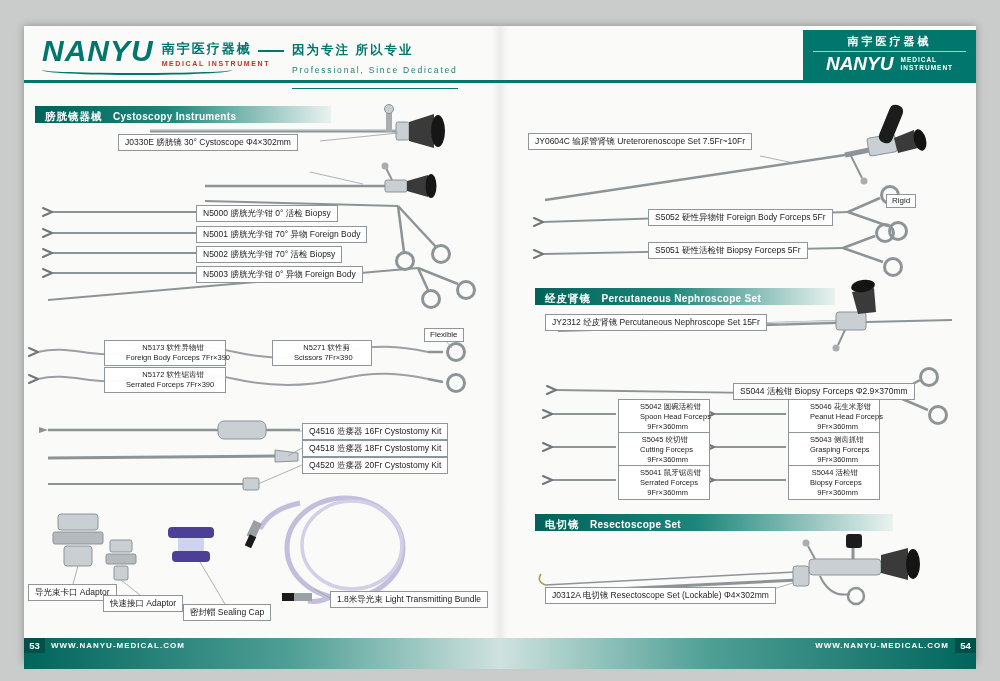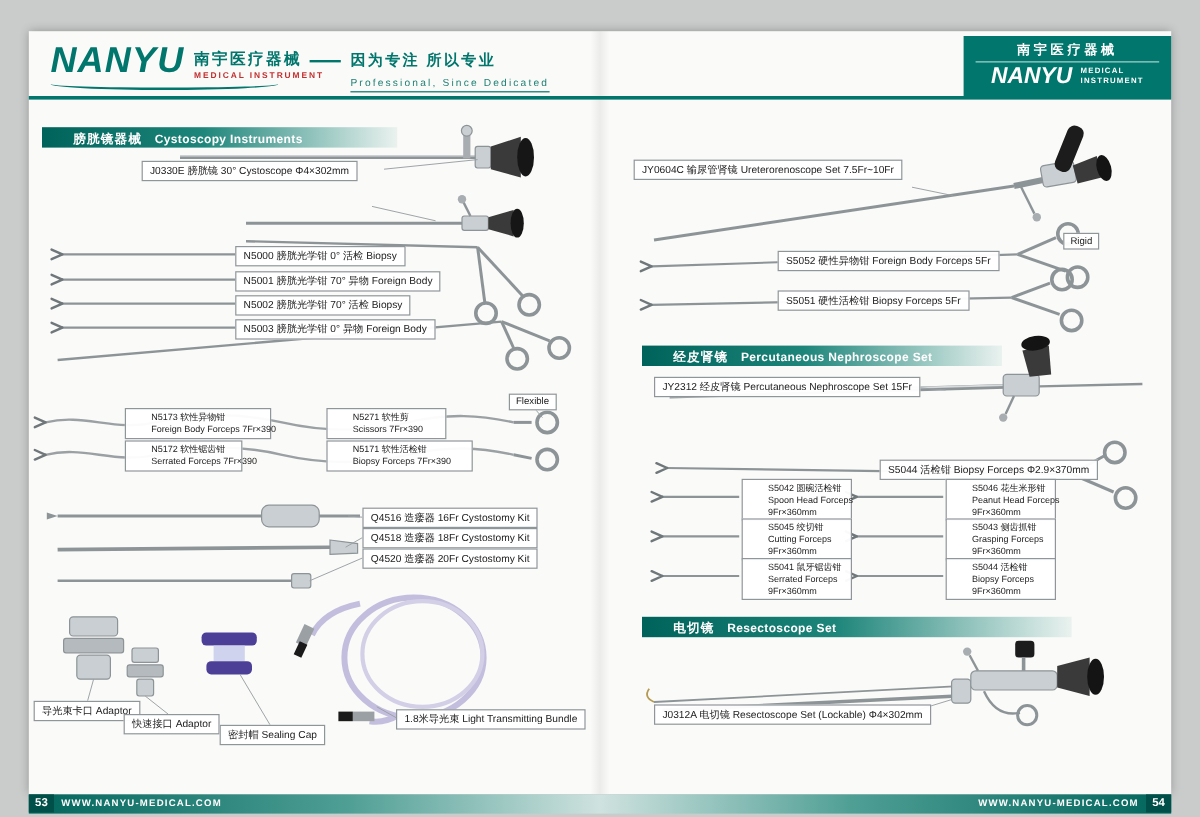--- a/index.html
+++ b/index.html
@@ -14,44 +14,44 @@
   .logo-row{display:flex;align-items:flex-start;gap:8px}
   .brand{font-size:30px;font-weight:900;font-style:italic;color:#00766d;letter-spacing:1px;line-height:1}
   .logo-col{display:flex;flex-direction:column;padding-top:4px}
   .brand-cn{font-size:13px;font-weight:bold;color:#00766d;letter-spacing:2px}
   .brand-sub{font-size:7px;font-weight:bold;color:#c32f2f;letter-spacing:1.6px;margin-top:2px}
   .logo-swoosh{width:190px;height:6px;border-bottom:2.5px solid #00766d;border-radius:0 0 100% 100%/0 0 10px 10px}
 
   .slogan{position:absolute;left:258px;top:42px;z-index:3}
   .slogan-cn{display:flex;align-items:center;gap:8px;color:#00766d;font-weight:bold;font-size:12.5px;letter-spacing:2px}
   .slogan-cn::before{content:"";width:26px;height:2px;background:#00766d;display:inline-block}
-  .slogan-en{margin-top:3px;margin-left:34px;font-size:8.5px;color:#1f8075;letter-spacing:1.8px;border-bottom:1.5px solid #00766d;padding-bottom:2px;display:inline-block}
+  .slogan-en{margin-top:3px;margin-left:34px;font-size:8.5px;color:#1f8075;letter-spacing:1.8px;border-bottom:1.5px solid #00766d;padding-bottom:13px;display:inline-block}
 
   .corner{position:absolute;left:803px;top:30px;width:173px;height:50px;background:#00766d;z-index:3;padding:4px 10px;box-sizing:border-box}
   .corner-cn{color:#fff;font-size:11px;font-weight:bold;letter-spacing:3px;text-align:center;border-bottom:1px solid rgba(255,255,255,.65);padding-bottom:2px}
   .corner-row{display:flex;align-items:center;justify-content:center;gap:7px;margin-top:2px}
   .corner-brand{color:#fff;font-size:19px;font-weight:900;font-style:italic;line-height:1}
   .corner-sub{display:flex;flex-direction:column}
   .corner-sub span{color:#fff;font-size:6.5px;font-weight:bold;letter-spacing:1px;line-height:1.2}
 
   
-  .secbar{position:absolute;height:17px;z-index:3;background:linear-gradient(90deg,#00635b 0%,#1d857a 45%,rgba(141,197,189,.15) 100%);color:#fff;font-weight:bold;line-height:17px;padding-left:26px;box-sizing:border-box}
+  .secbar{position:absolute;height:17px;z-index:3;background:linear-gradient(90deg,#00635b 0%,#1d857a 45%,rgba(141,197,189,.15) 100%);color:#fff;font-weight:bold;line-height:17px;padding-left:10px;box-sizing:border-box}
   .secbar .cn{font-size:10.5px;letter-spacing:1px}
   .secbar .en{font-size:10px;margin-left:6px;letter-spacing:.3px}
 
   
-  .lbl{position:absolute;background:rgba(255,255,255,.96);border:1px solid #8f9699;font-size:8.5px;color:#222;padding:2px 6px;white-space:nowrap;text-align:left;z-index:3;line-height:1.3;box-sizing:border-box}
+  .lbl{position:absolute;background:rgba(255,255,255,.96);border:1px solid #8f9699;font-size:8.5px;color:#222;padding:2px 6px;white-space:nowrap;text-align:right;z-index:3;line-height:1.3;box-sizing:border-box}
   .lbl.small{font-size:8px;padding:1px 5px}
   .lbl.multi{white-space:normal;font-size:7.5px;padding:2px 21px}
   .lbl.multi div{white-space:nowrap;line-height:1.3}
 
   .art{position:absolute;left:0;top:0;z-index:1}
 
   
-  .footer{position:absolute;left:24px;width:952px;top:662px;height:16px;z-index:3;background:linear-gradient(90deg,#00655c 0%,#4f9f95 28%,#cfe2df 50%,#4f9f95 72%,#00655c 100%)}
+  .footer{position:absolute;left:24px;width:952px;top:638px;height:31px;z-index:3;background:linear-gradient(90deg,#00655c 0%,#4f9f95 28%,#cfe2df 50%,#4f9f95 72%,#00655c 100%)}
   .pageno{position:absolute;top:0;width:21px;height:15px;background:#004f48;color:#fff;font-size:9.5px;font-weight:bold;text-align:center;line-height:15px}
   .pageno.pleft{left:0}
   .pageno.pright{right:0}
   .url{position:absolute;top:0;height:15px;line-height:15px;color:#fff;font-size:8px;letter-spacing:1px;font-weight:bold}
   .url.uleft{left:27px}
   .url.uright{right:27px}
 </style>
 </head>
 <body>
 
@@ -301,27 +301,23 @@
   <div class="lbl small" style="left:424px;top:328px">Flexible</div>
 
   <div class="lbl multi" style="left:104px;top:340px;width:122px">
     <div>N5173 软性异物钳</div>
     <div>Foreign Body Forceps 7Fr×390</div>
   </div>
   <div class="lbl multi" style="left:272px;top:340px;width:100px">
     <div>N5271 软性剪</div>
     <div>Scissors 7Fr×390</div>
   </div>
-  <div class="lbl multi" style="left:104px;top:367px;width:98px">
+  <div class="lbl multi" style="left:104px;top:367px;width:122px">
     <div>N5172 软性锯齿钳</div>
     <div>Serrated Forceps 7Fr×390</div>
-  </div>
-  <div class="lbl multi" style="left:272px;top:367px;width:122px">
-    <div>N5171 软性活检钳</div>
-    <div>Biopsy Forceps 7Fr×390</div>
   </div>
 
   <div class="lbl" style="left:302px;top:423px">Q4516 造瘘器 16Fr Cystostomy Kit</div>
   <div class="lbl" style="left:302px;top:440px">Q4518 造瘘器 18Fr Cystostomy Kit</div>
   <div class="lbl" style="left:302px;top:457px">Q4520 造瘘器 20Fr Cystostomy Kit</div>
 
   <div class="lbl" style="left:28px;top:584px">导光束卡口 Adaptor</div>
   <div class="lbl" style="left:103px;top:595px">快速接口 Adaptor</div>
   <div class="lbl" style="left:183px;top:604px">密封帽 Sealing Cap</div>
   <div class="lbl" style="left:330px;top:591px">1.8米导光束  Light Transmitting Bundle</div>

